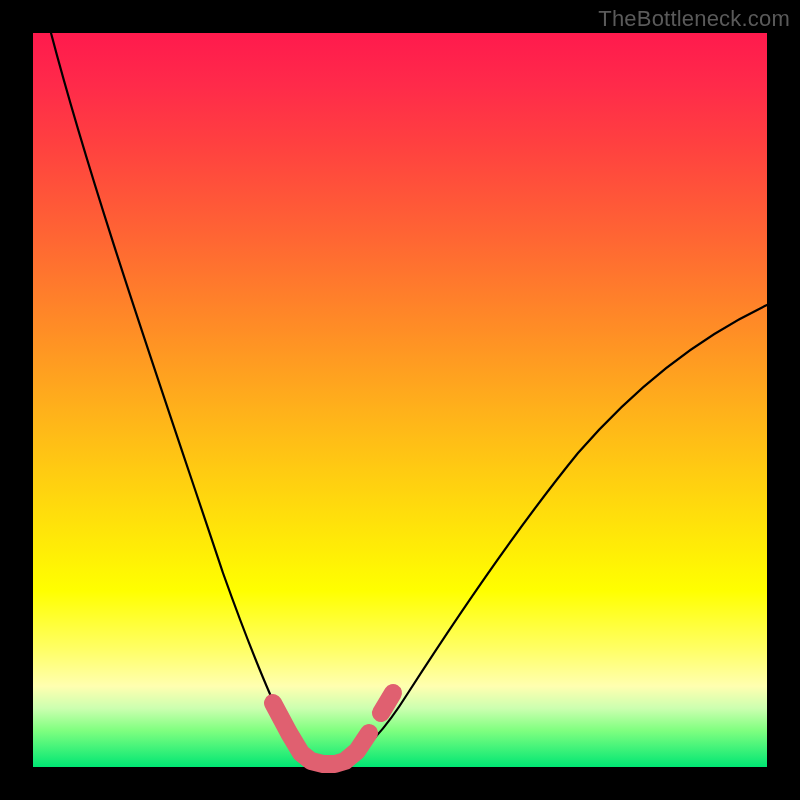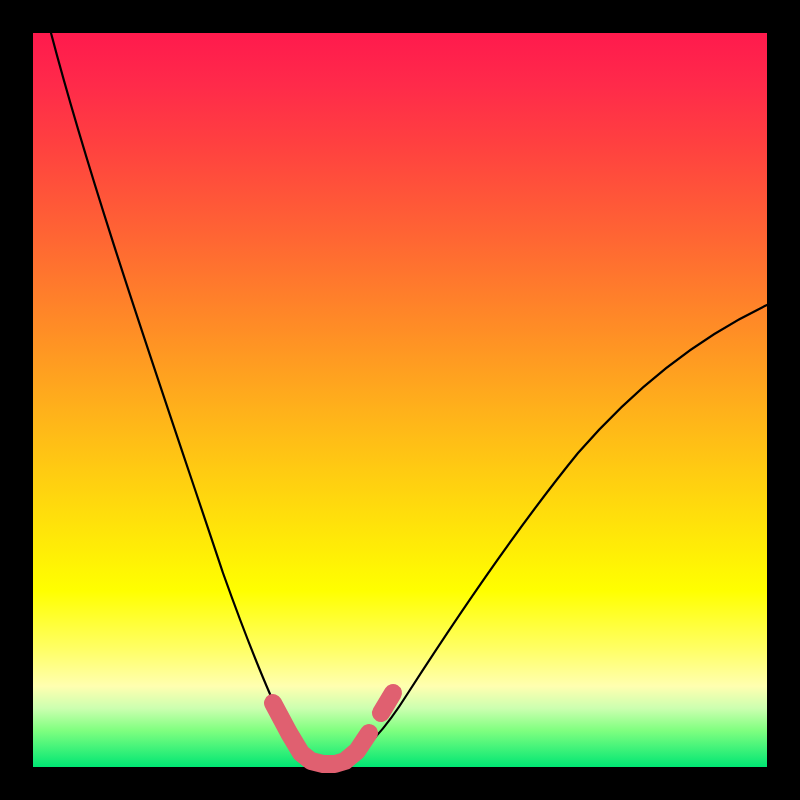--- a/index.html
+++ b/index.html
@@ -98,13 +98,14 @@
          L 278 728
          L 290 731
          L 302 731
          L 312 728
          L 324 718
          L 336 700"></path>
 
     <path class="pink-notch" d="M 348 680 L 360 660"></path>
   </svg>
 
+  <div class="watermark">TheBottleneck.com</div>
 </div>
 
 </body></html>

